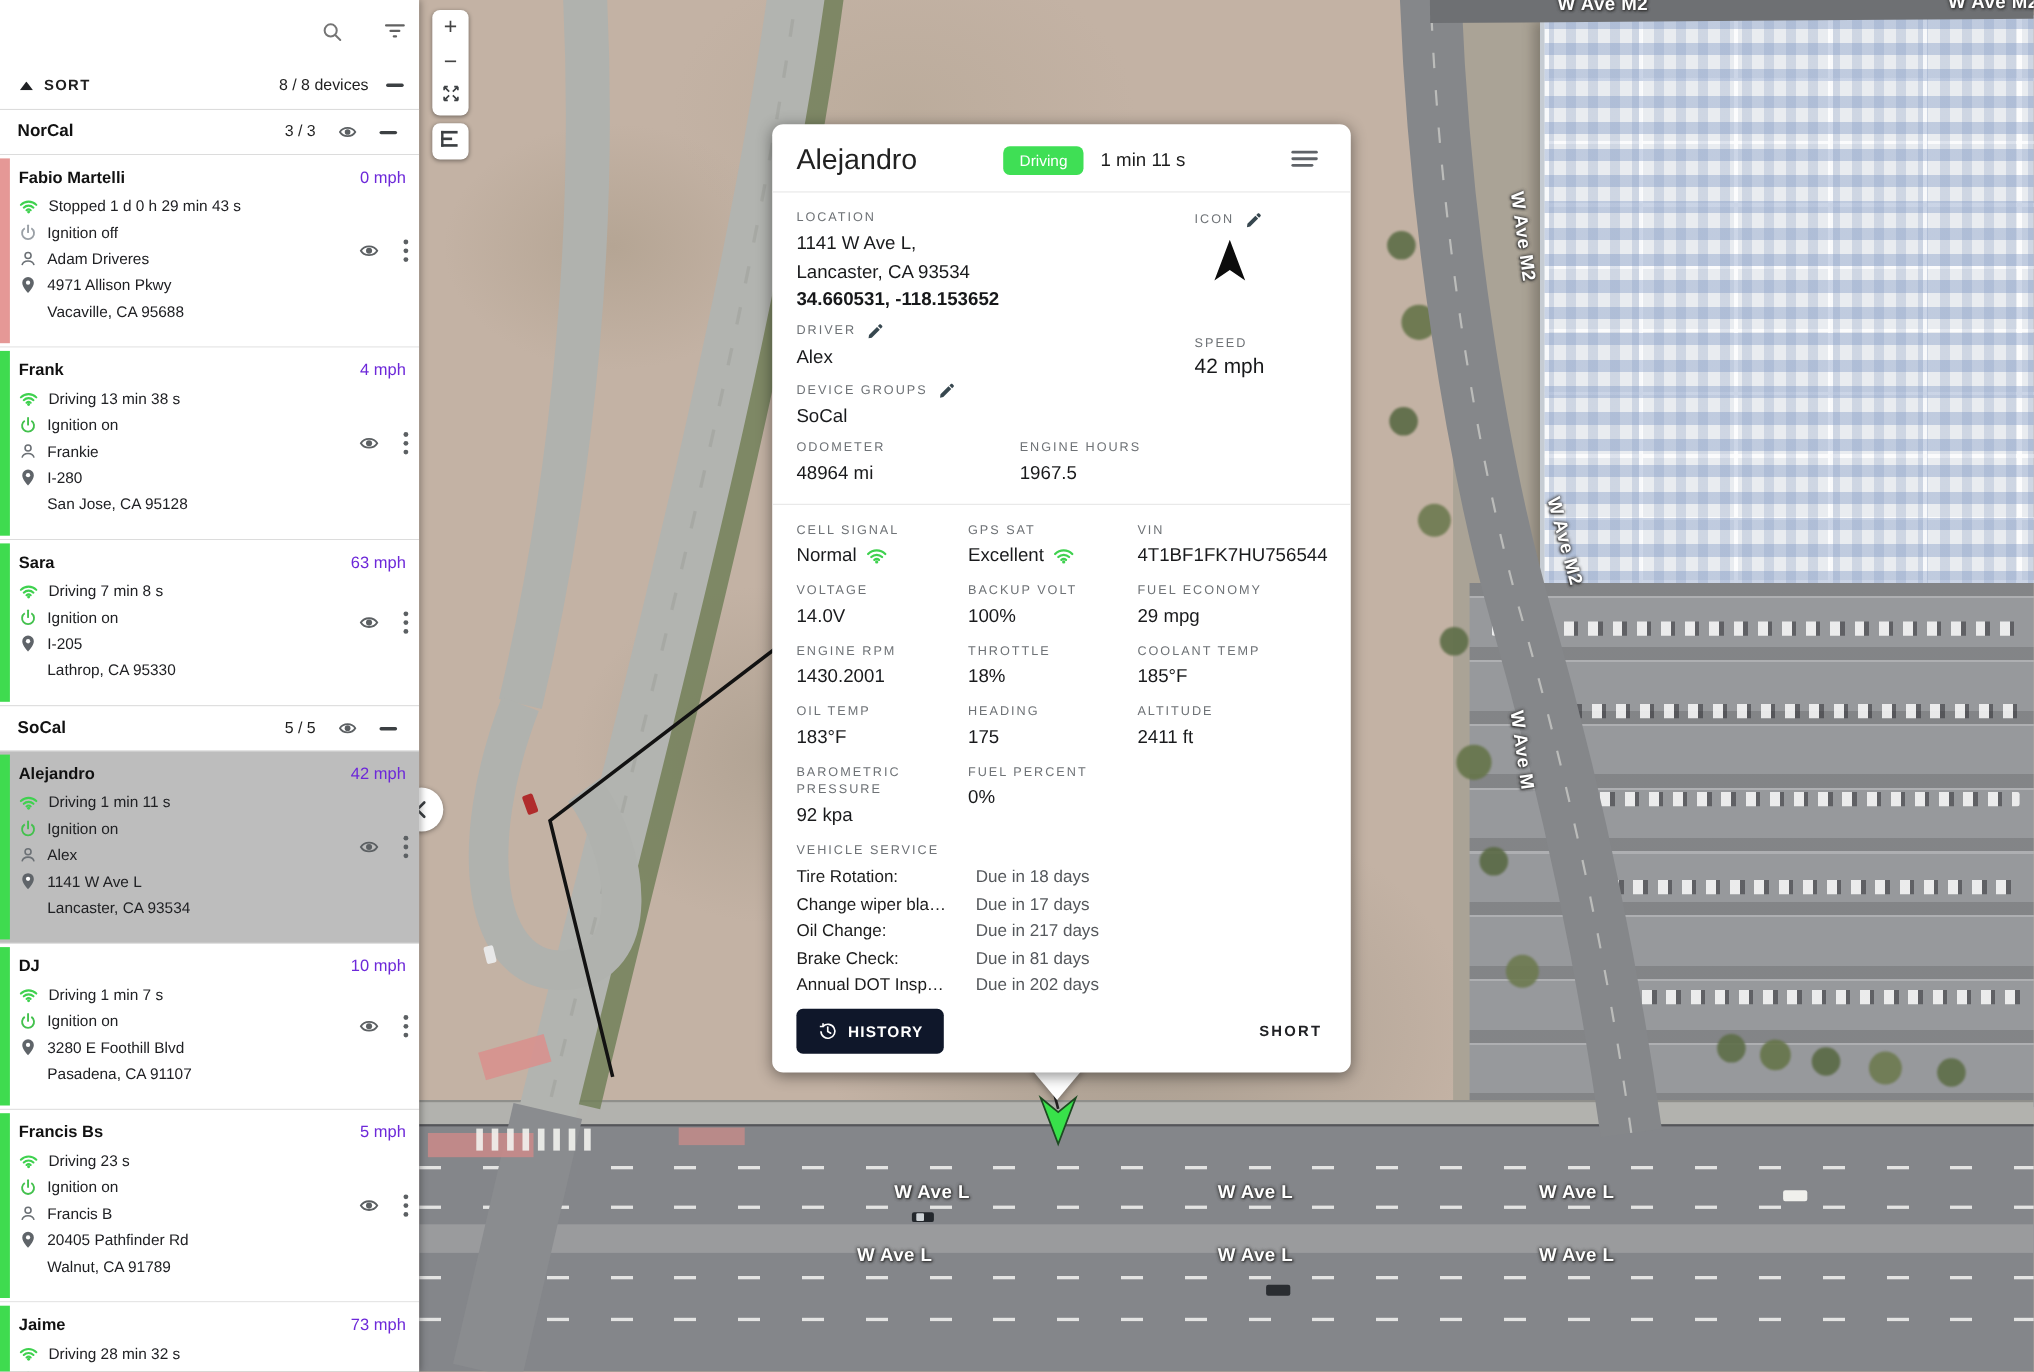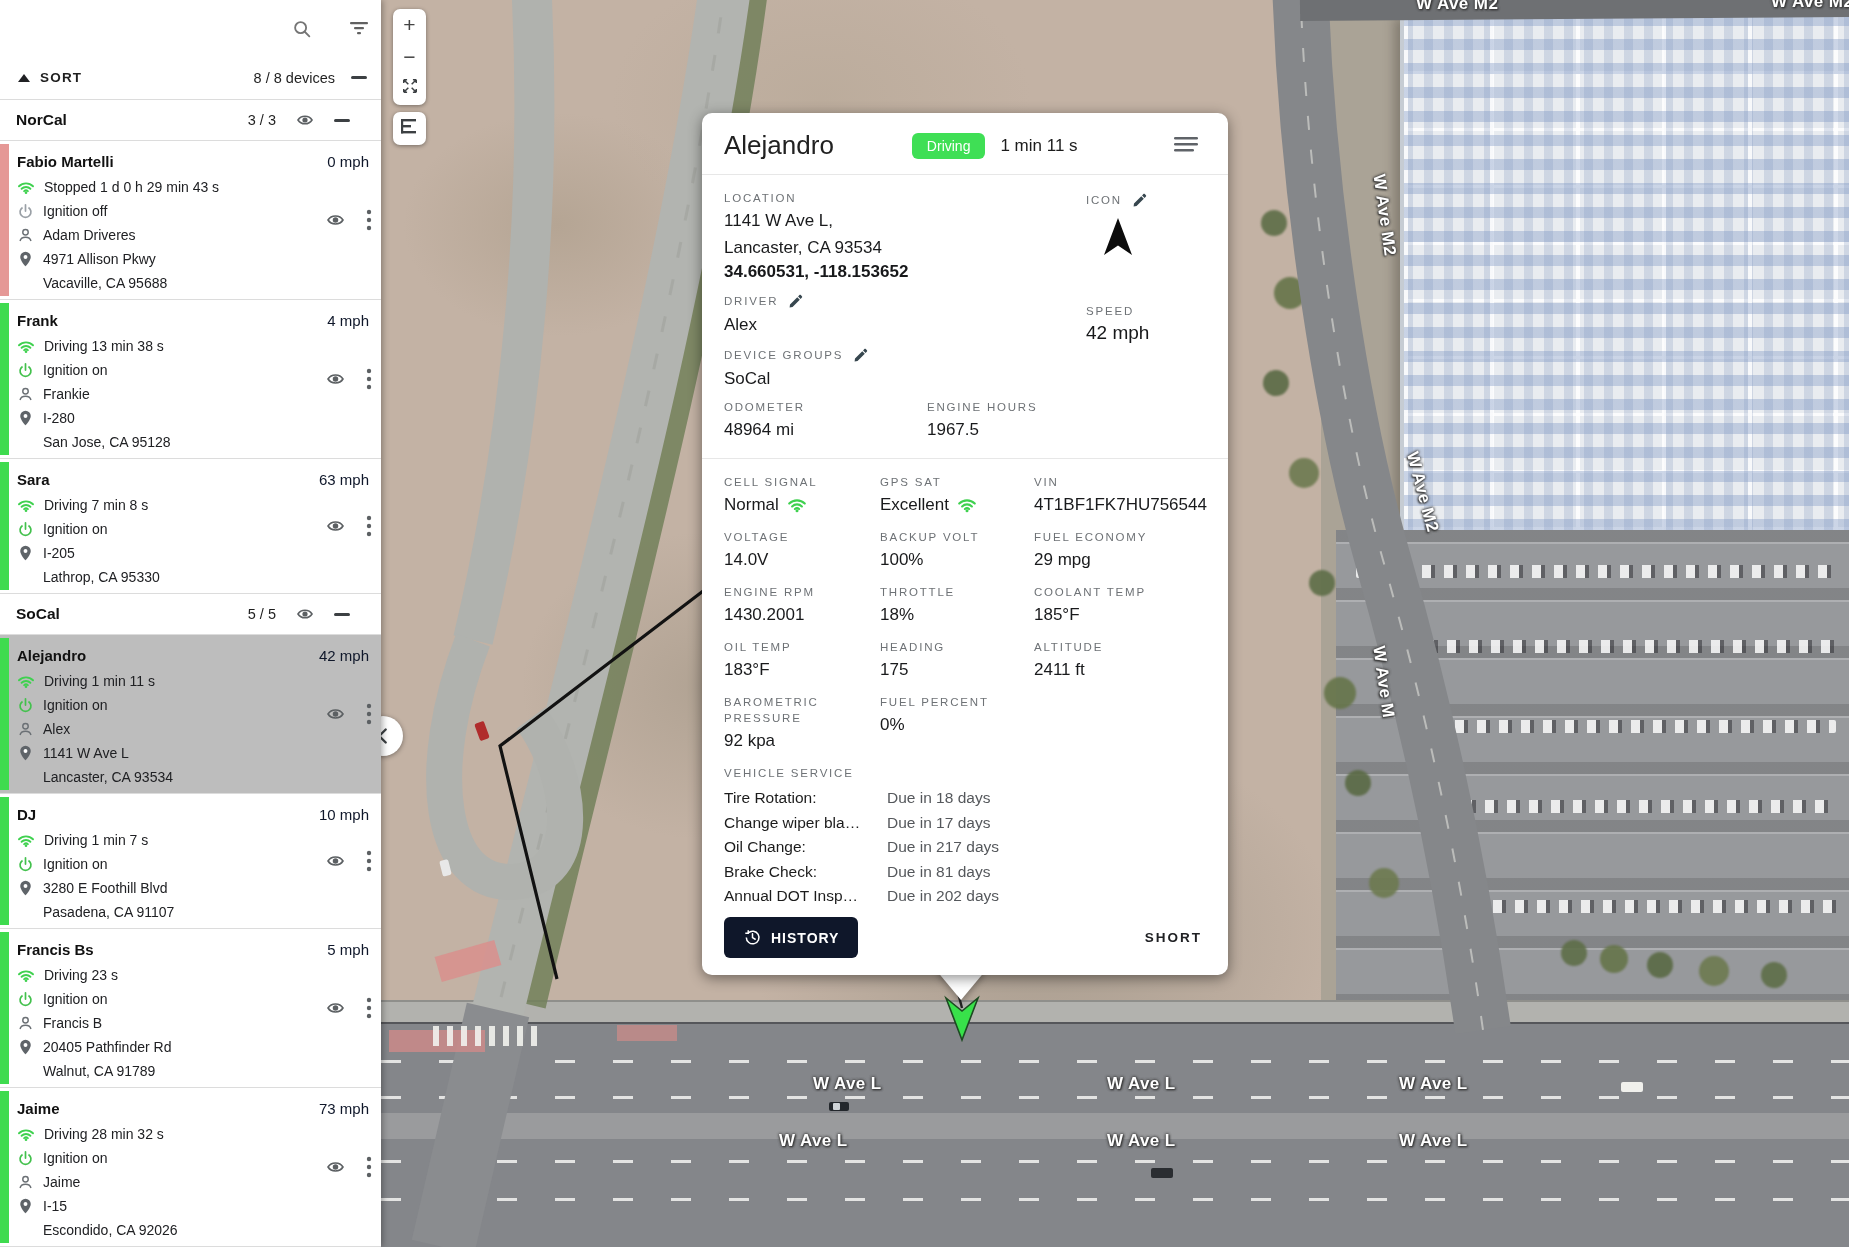--- a/index.html
+++ b/index.html
@@ -54,32 +54,32 @@
   #search-input{position:absolute;left:8px;top:8px;width:314px;height:42px;border:none;border-radius:8px;
     box-shadow:0 1px 4px rgba(0,0,0,.35);padding:0 40px 0 14px;font-size:17px;color:#222;outline:none;}
   #search-input::placeholder{color:#9aa0a6;}
   #search-icon{position:absolute;right:68px;top:18px;}
   #filter-btn{position:absolute;right:8px;top:16px;border:none;background:none;padding:2px;cursor:pointer;}
   #sort-row{height:44px;display:flex;align-items:center;padding:0 14px 0 18px;border-bottom:1px solid #dcdcdc;}
   #sort-label{font-size:13.5px;font-weight:bold;letter-spacing:1.2px;color:#1f1f1f;margin-left:10px;flex:1;cursor:pointer;}
   #device-count{font-size:14.5px;color:#1f1f1f;margin-right:16px;}
   .minus-icon{width:16px;height:3px;background:#3c4043;border-radius:2px;display:inline-block;cursor:pointer;}
   #device-list{height:1147px;overflow:hidden;}
-  .group-header{height:41px;display:flex;align-items:center;padding:0 31px 0 16px;border-bottom:1px solid #dcdcdc;background:#fff;}
+  .group-header{height:41px;display:flex;align-items:center;padding:0 20px 0 16px;border-bottom:1px solid #dcdcdc;background:#fff;}
   .group-name{font-size:15.5px;font-weight:bold;color:#111;flex:1;}
   .group-count{font-size:14.5px;color:#1f1f1f;margin-right:18px;}
   .group-header svg{margin-right:18px;cursor:pointer;}
-  .device-row{position:relative;padding:8px 70px 4px 17px;border-bottom:1px solid #dcdcdc;background:#fff;cursor:pointer;}
+  .device-row{position:relative;padding:8px 70px 20px 17px;border-bottom:1px solid #dcdcdc;background:#fff;cursor:pointer;}
   .device-row.selected{background:#bdbdbd;}
   .bar{position:absolute;left:0;top:3px;bottom:3px;width:9px;}
   .device-row.green .bar{background:#3fdb4f;}
   .device-row.pink .bar{background:#e59896;}
   .row-top{line-height:26px;}
   .dev-name{font-size:15px;font-weight:bold;color:#111;}
-  .dev-speed{position:absolute;right:12px;top:8px;font-size:15px;color:#0f172a;line-height:26px;}
+  .dev-speed{position:absolute;right:12px;top:8px;font-size:15px;color:#6d28d9;line-height:26px;}
   .line{display:flex;align-items:center;line-height:24px;font-size:14px;color:#202124;white-space:nowrap;}
   .line svg{flex:0 0 auto;margin-right:9px;}
   .line.addr2{padding-left:26px;}
   .row-eye{position:absolute;right:34px;top:50%;transform:translateY(-50%);cursor:pointer;}
   .kebab{position:absolute;right:9px;top:50%;transform:translateY(-50%);cursor:pointer;}
   .device-row.ignoff .power-on{stroke:#9aa0a6;}
 
   
   #card{position:absolute;left:702px;top:113px;width:526px;height:862px;background:#fff;border-radius:10px;
     box-shadow:0 3px 14px rgba(0,0,0,.45);z-index:20;}

